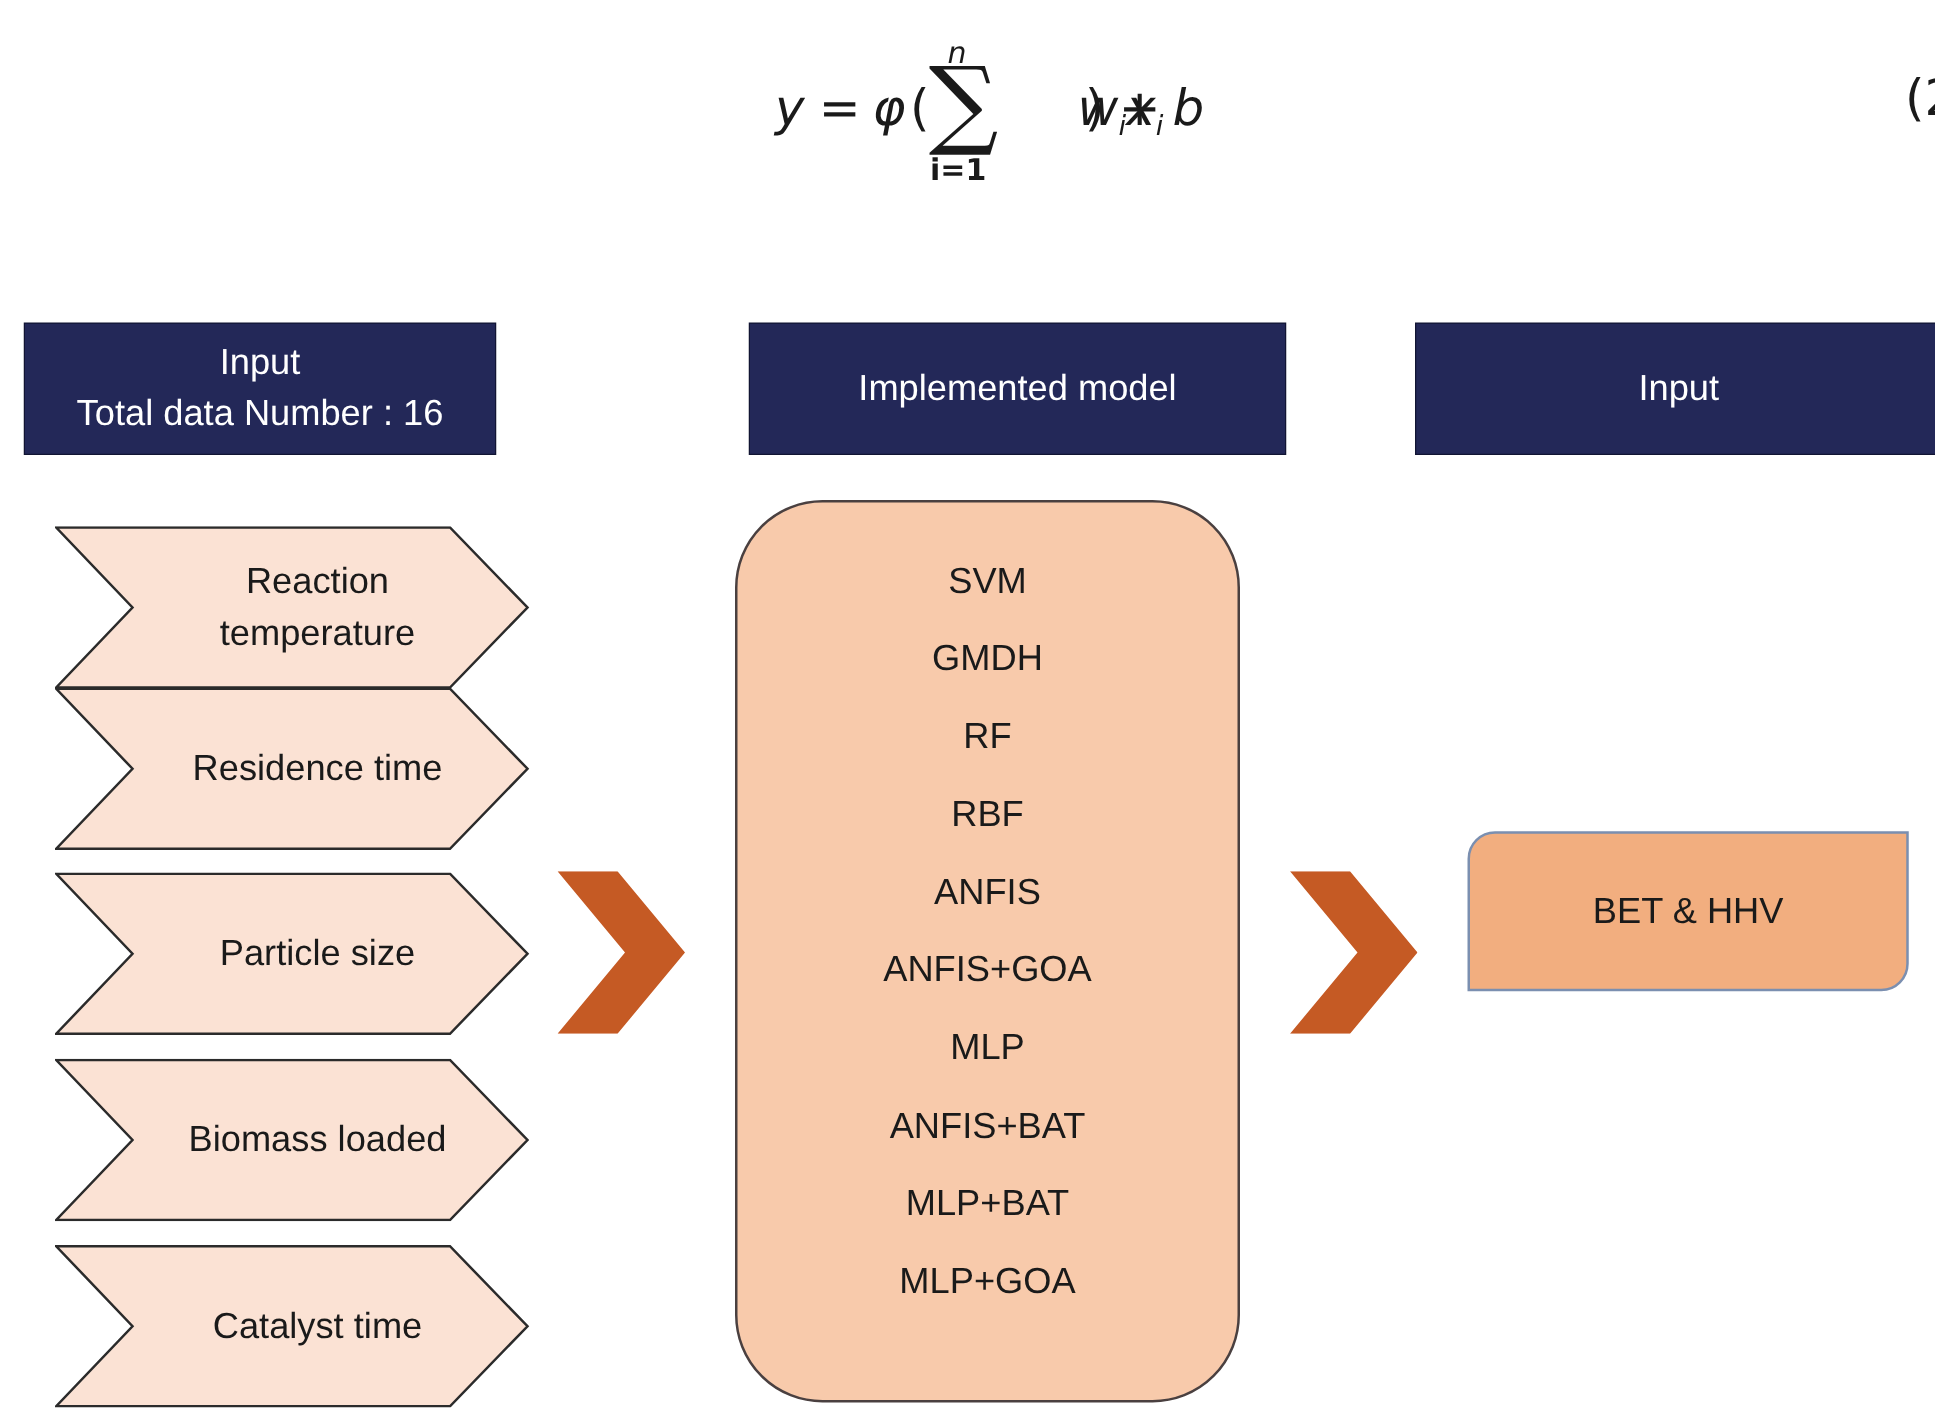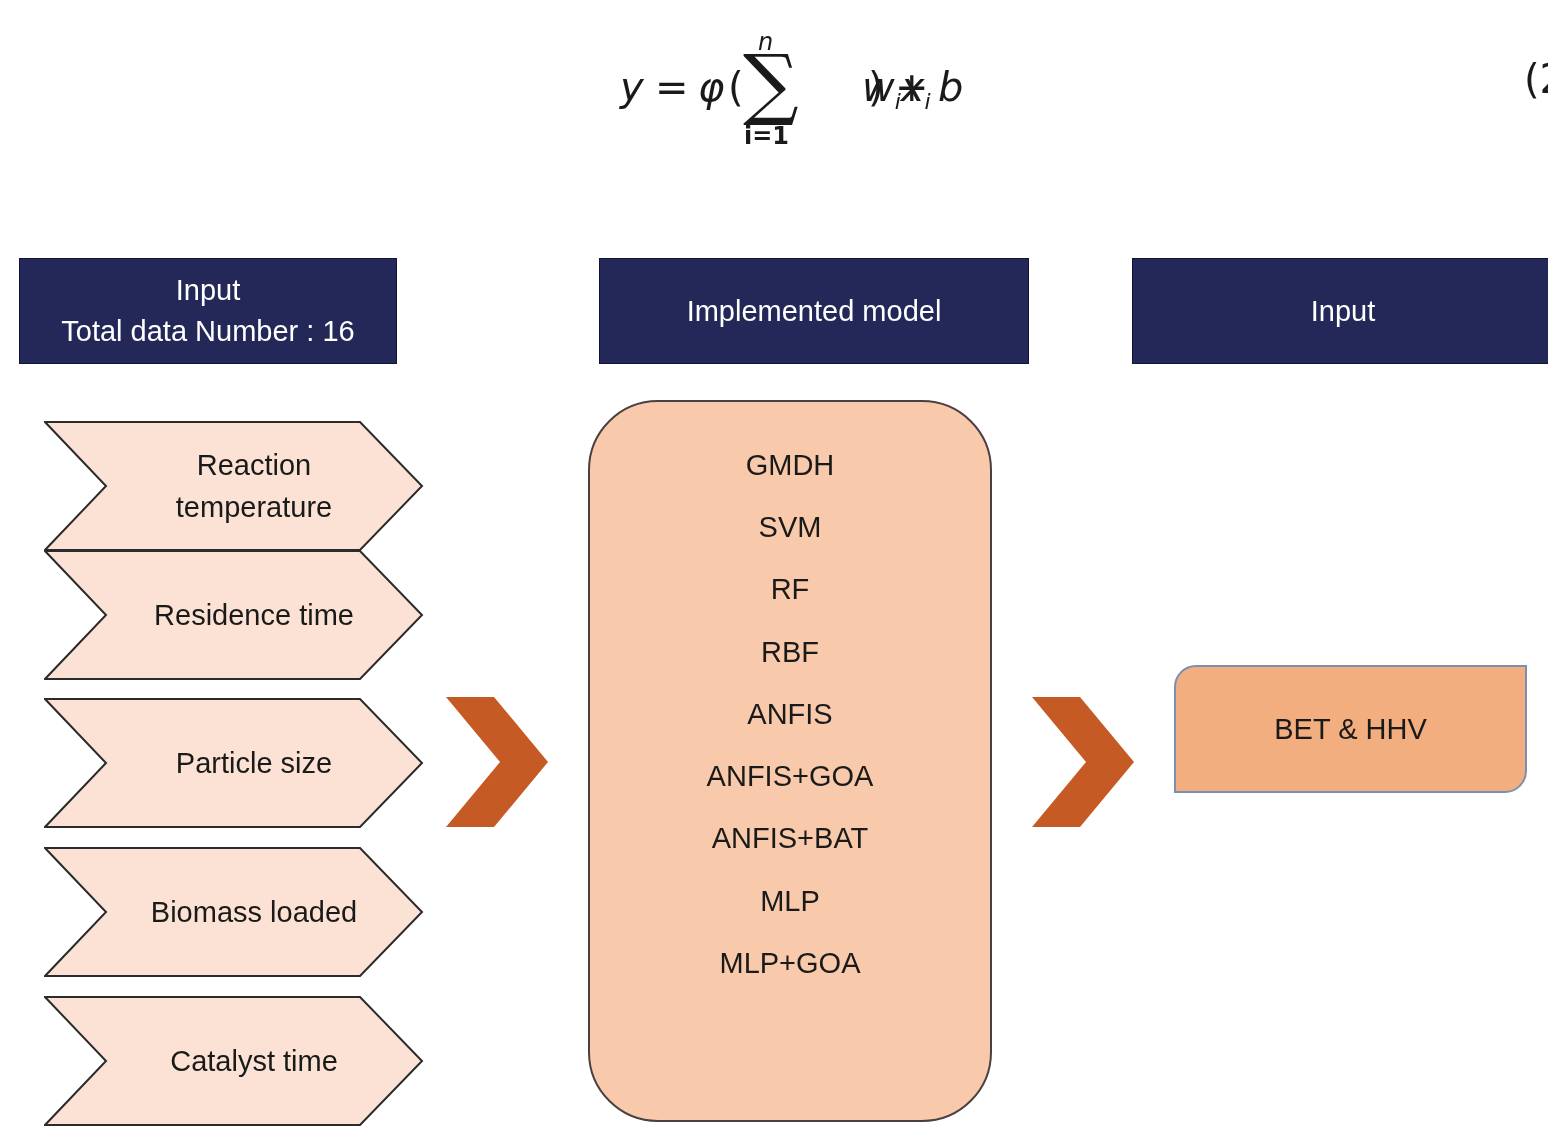--- a/index.html
+++ b/index.html
@@ -130,27 +130,28 @@
 
 <svg class="big-arrow arrow-1" viewBox="0 0 102 130">
   <polygon points="0,0 48,0 102,65 48,130 0,130 54,65" fill="#c55a24"></polygon>
 </svg>
 <svg class="big-arrow arrow-2" viewBox="0 0 102 130">
   <polygon points="0,0 48,0 102,65 48,130 0,130 54,65" fill="#c55a24"></polygon>
 </svg>
 
 <div class="model-box">
   <ul class="model-list" id="model-list">
+      <li class="model-item">SVM</li>
       <li class="model-item">GMDH</li>
-      <li class="model-item">SVM</li>
       <li class="model-item">RF</li>
       <li class="model-item">RBF</li>
       <li class="model-item">ANFIS</li>
       <li class="model-item">ANFIS+GOA</li>
+      <li class="model-item">MLP</li>
       <li class="model-item">ANFIS+BAT</li>
-      <li class="model-item">MLP</li>
+      <li class="model-item">MLP+BAT</li>
       <li class="model-item">MLP+GOA</li>
     </ul>
 </div>
 
 <div class="output-box">
   <span>BET &amp; HHV</span>
 </div>
 
 </body></html>

